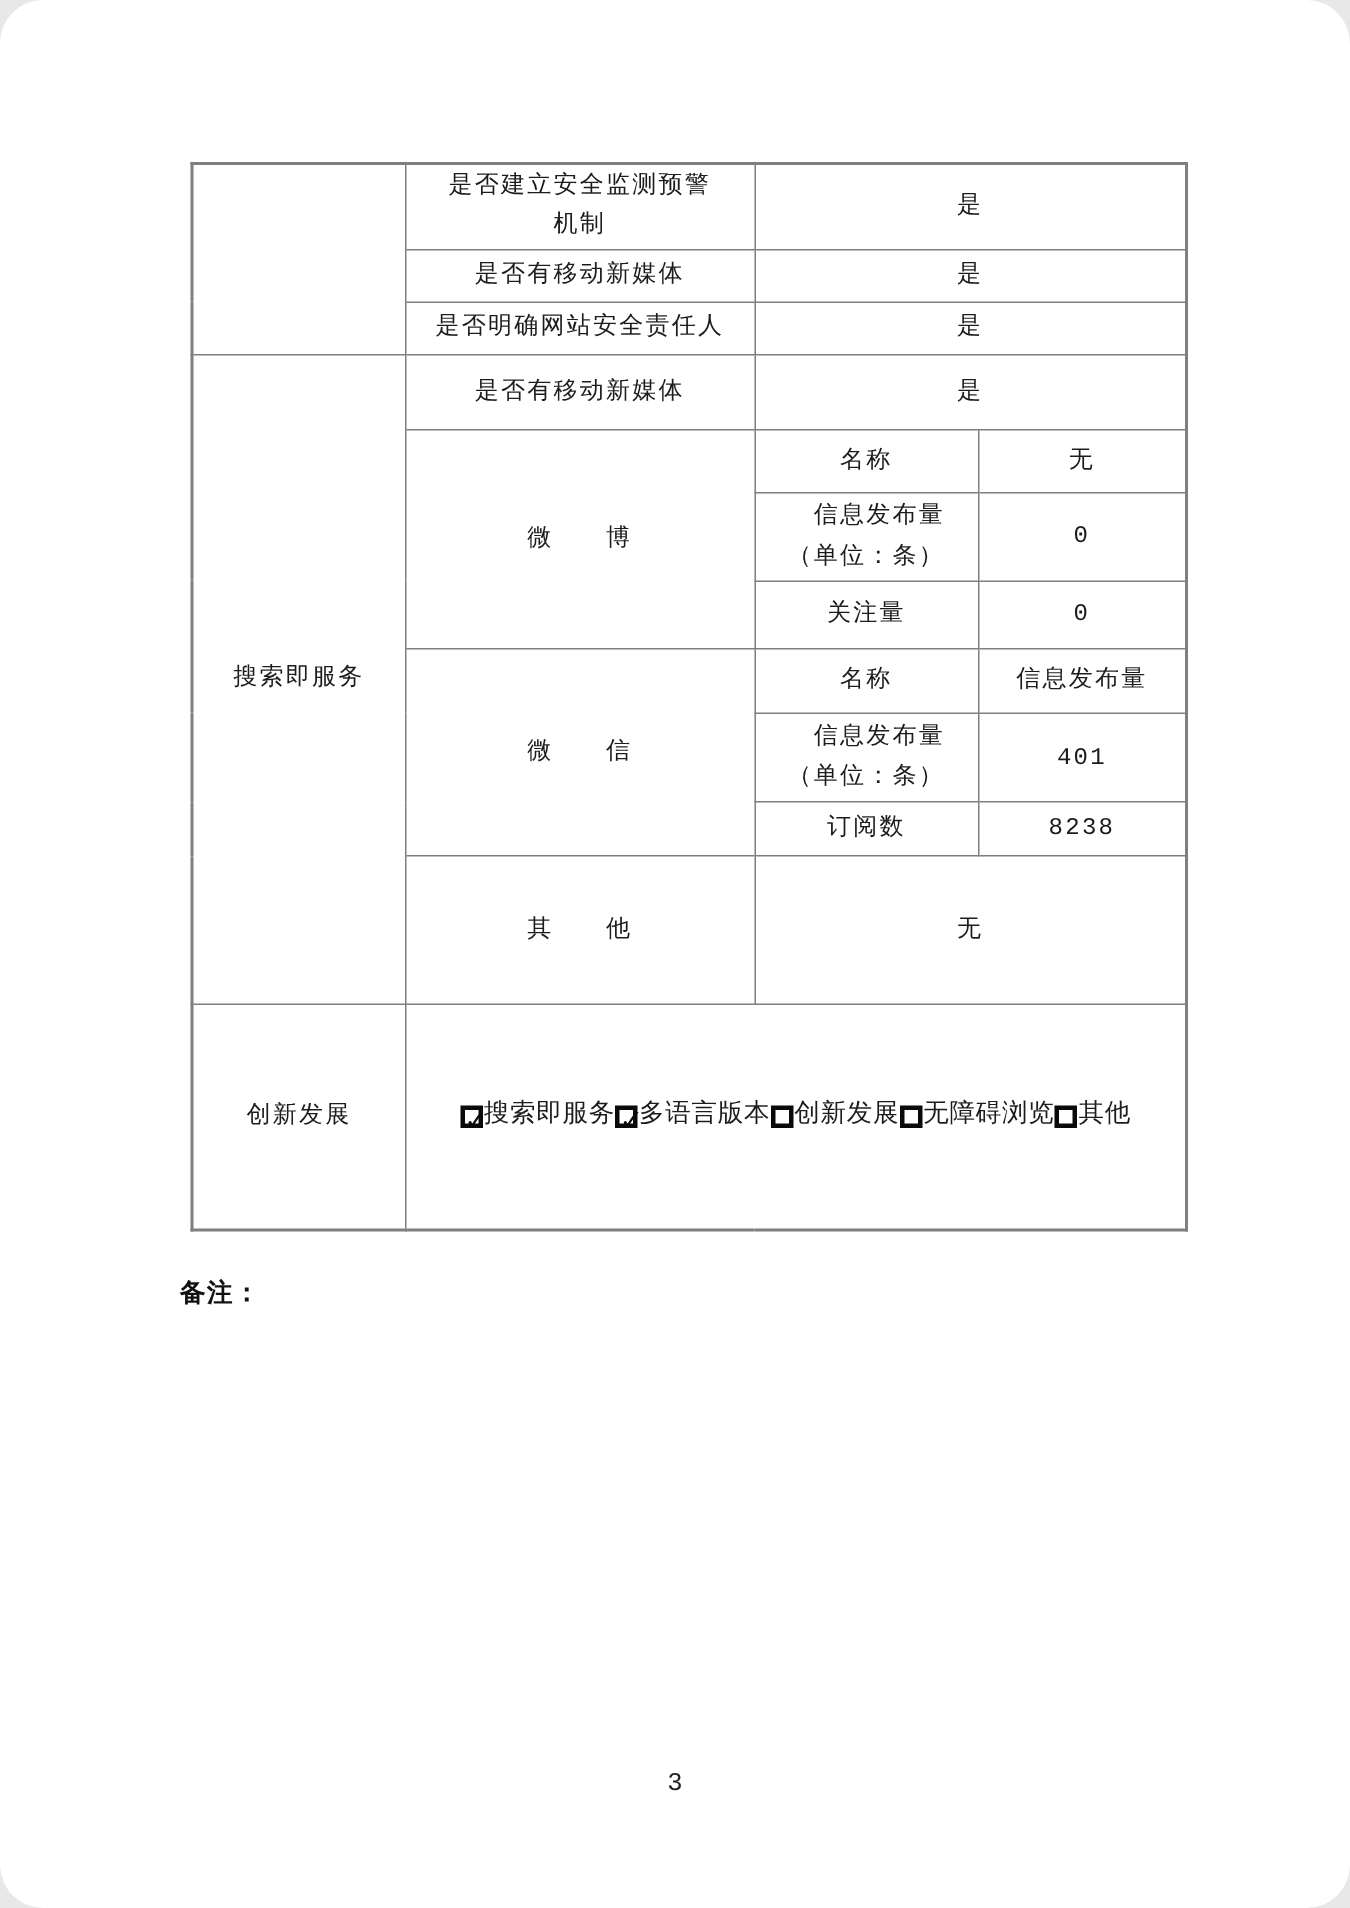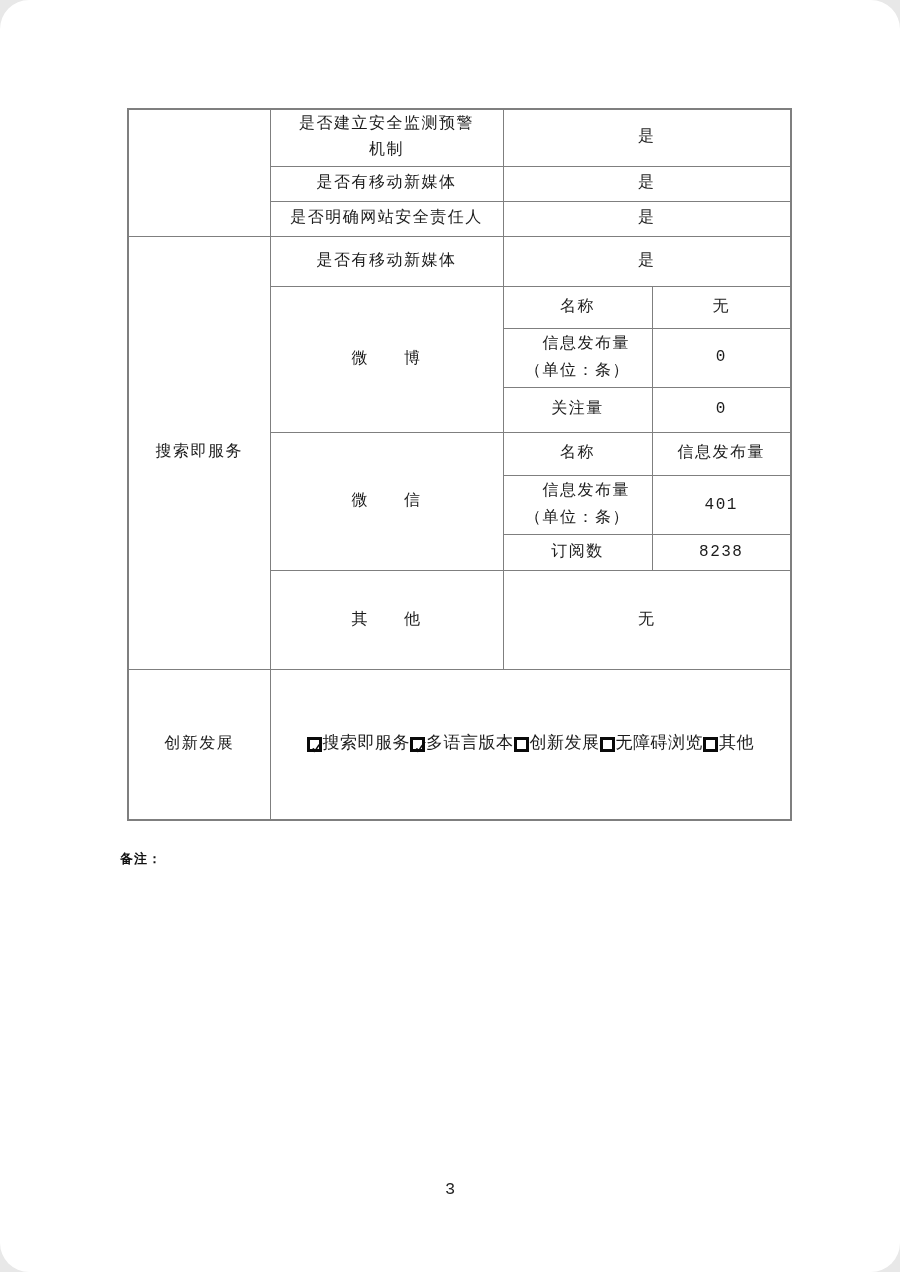--- a/index.html
+++ b/index.html
@@ -73,21 +73,21 @@
     top: -7px;
     font-size: 19px;
     font-weight: 700;
     color: #0a0a0a;
     font-family: "DejaVu Sans", sans-serif;
   }
   .notes {
     position: absolute;
     left: 120px;
     top: 850px;
-    font-size: 13px;
+    font-size: 17px;
     font-weight: 700;
     letter-spacing: 1px;
     color: #111;
   }
   .pagenum {
     position: absolute;
     left: 0;
     top: 1180px;
     width: 900px;
     text-align: center;

